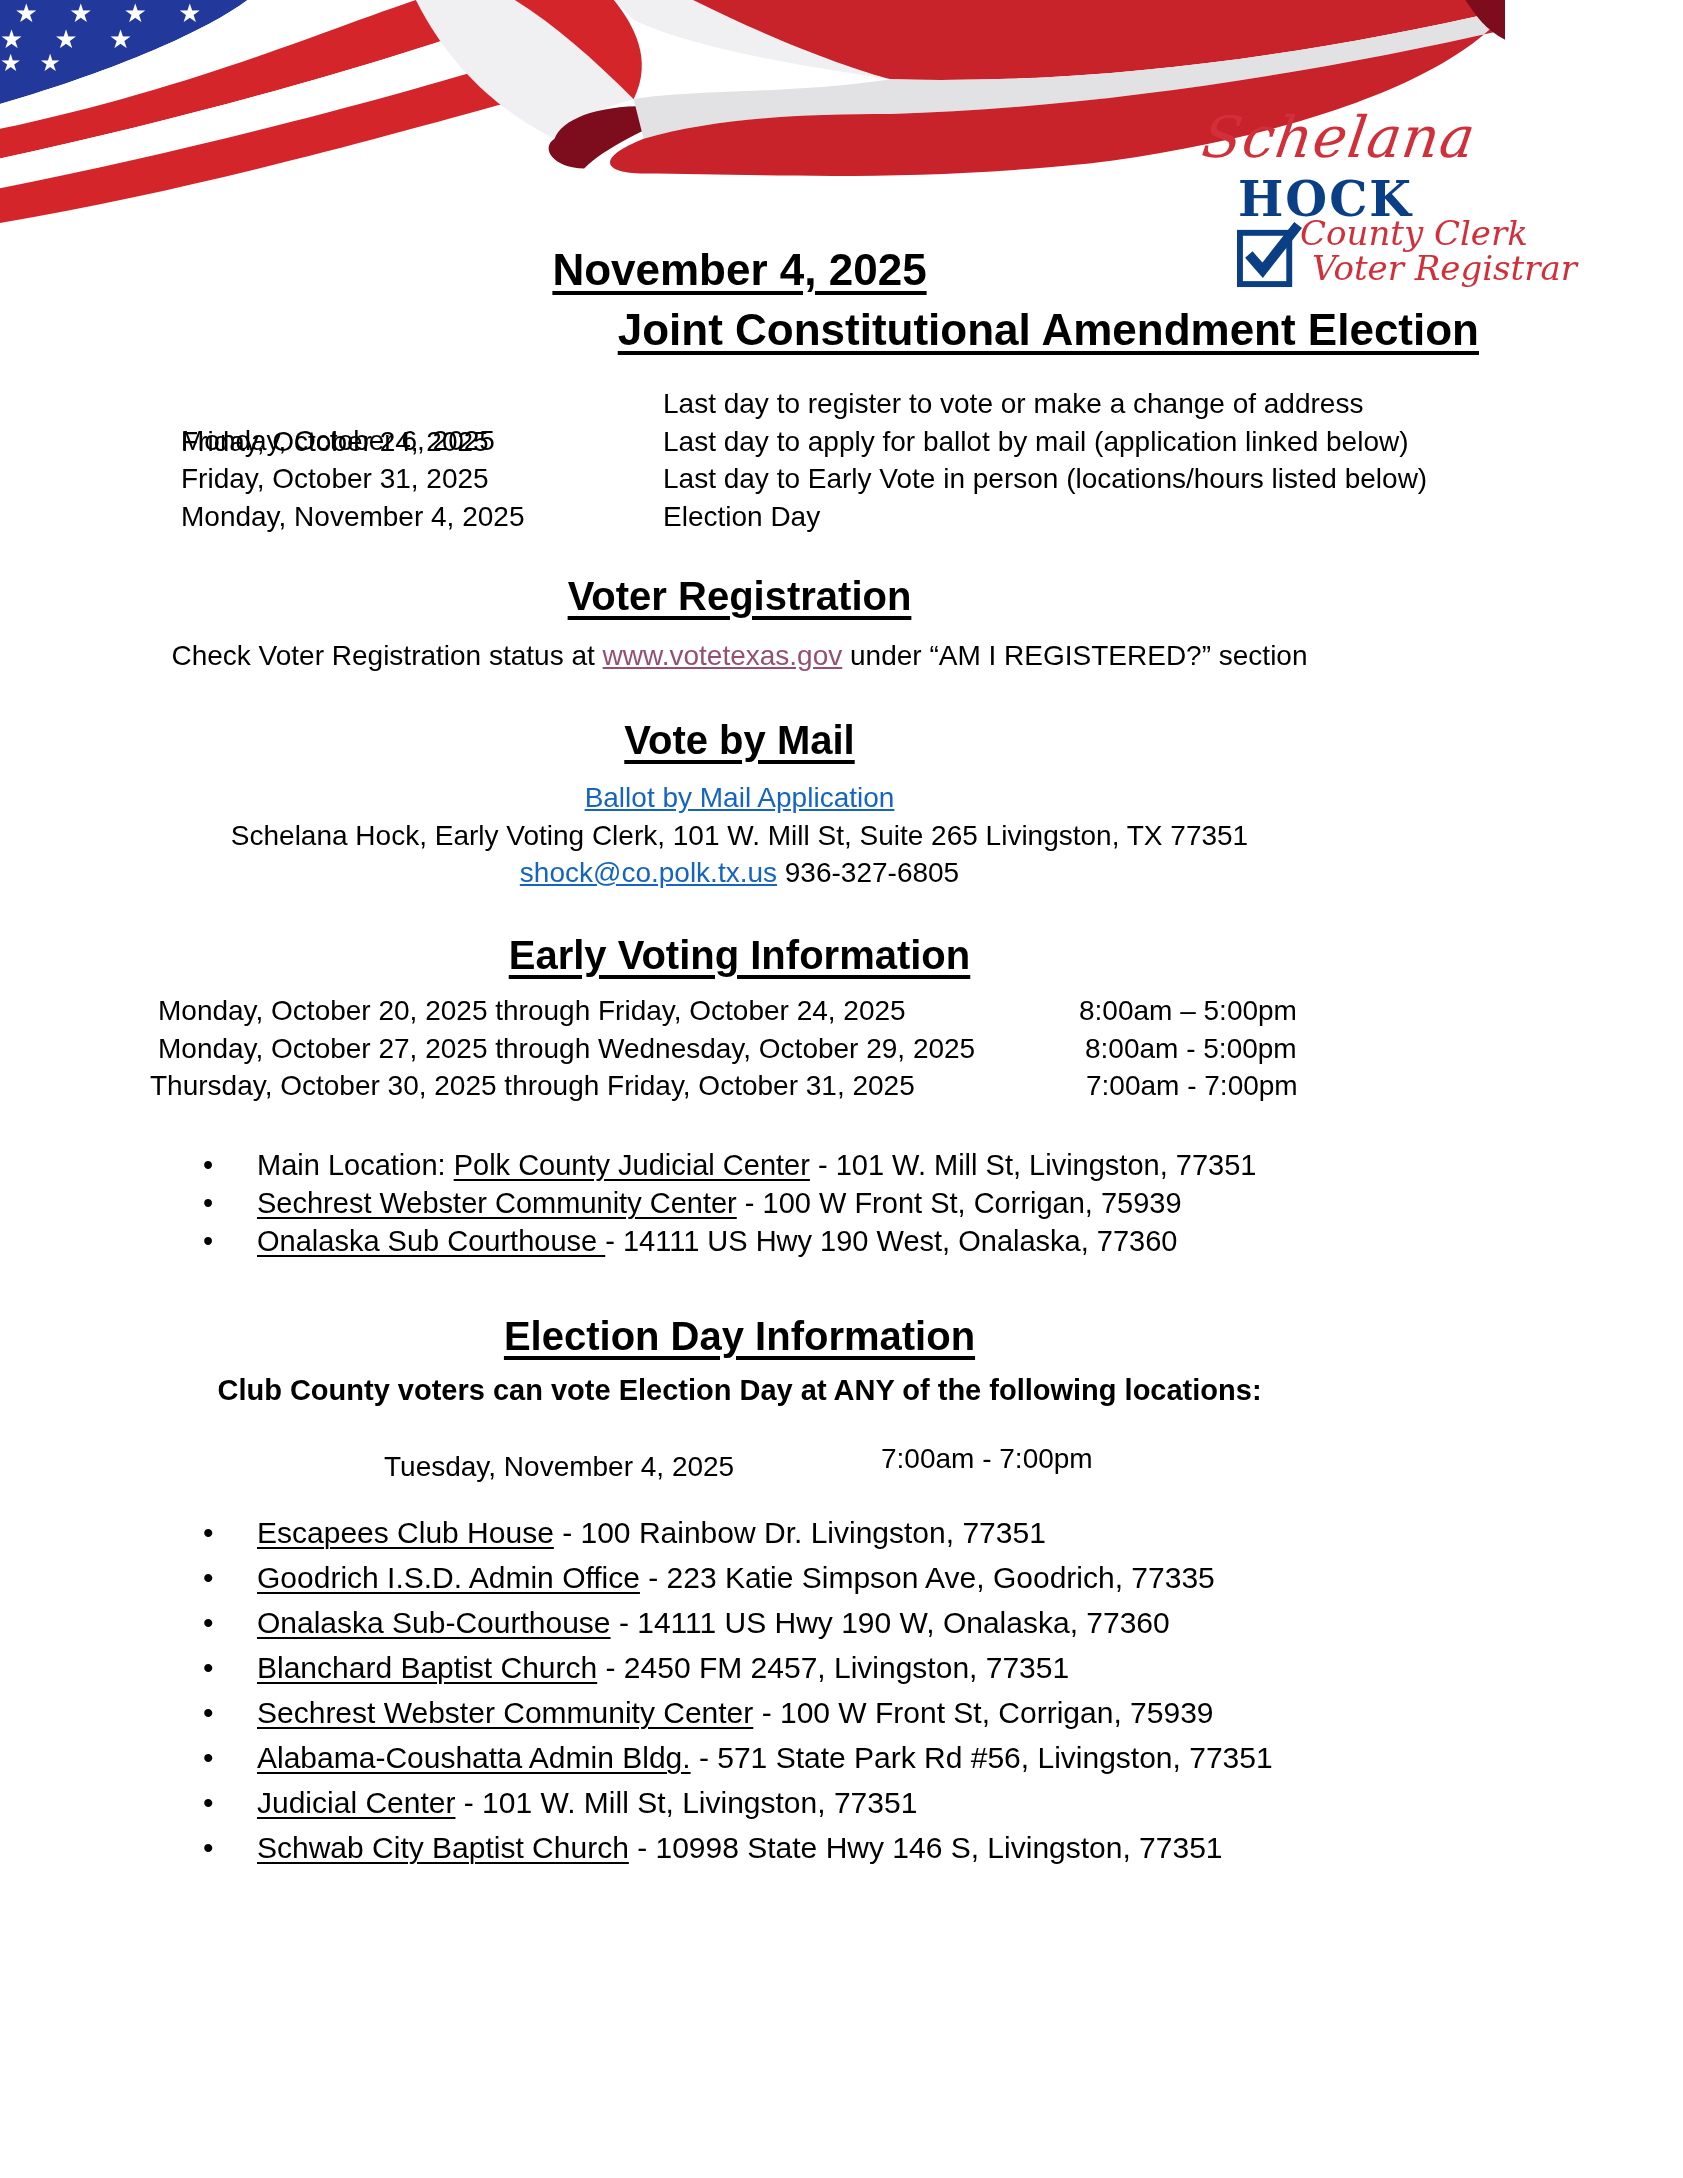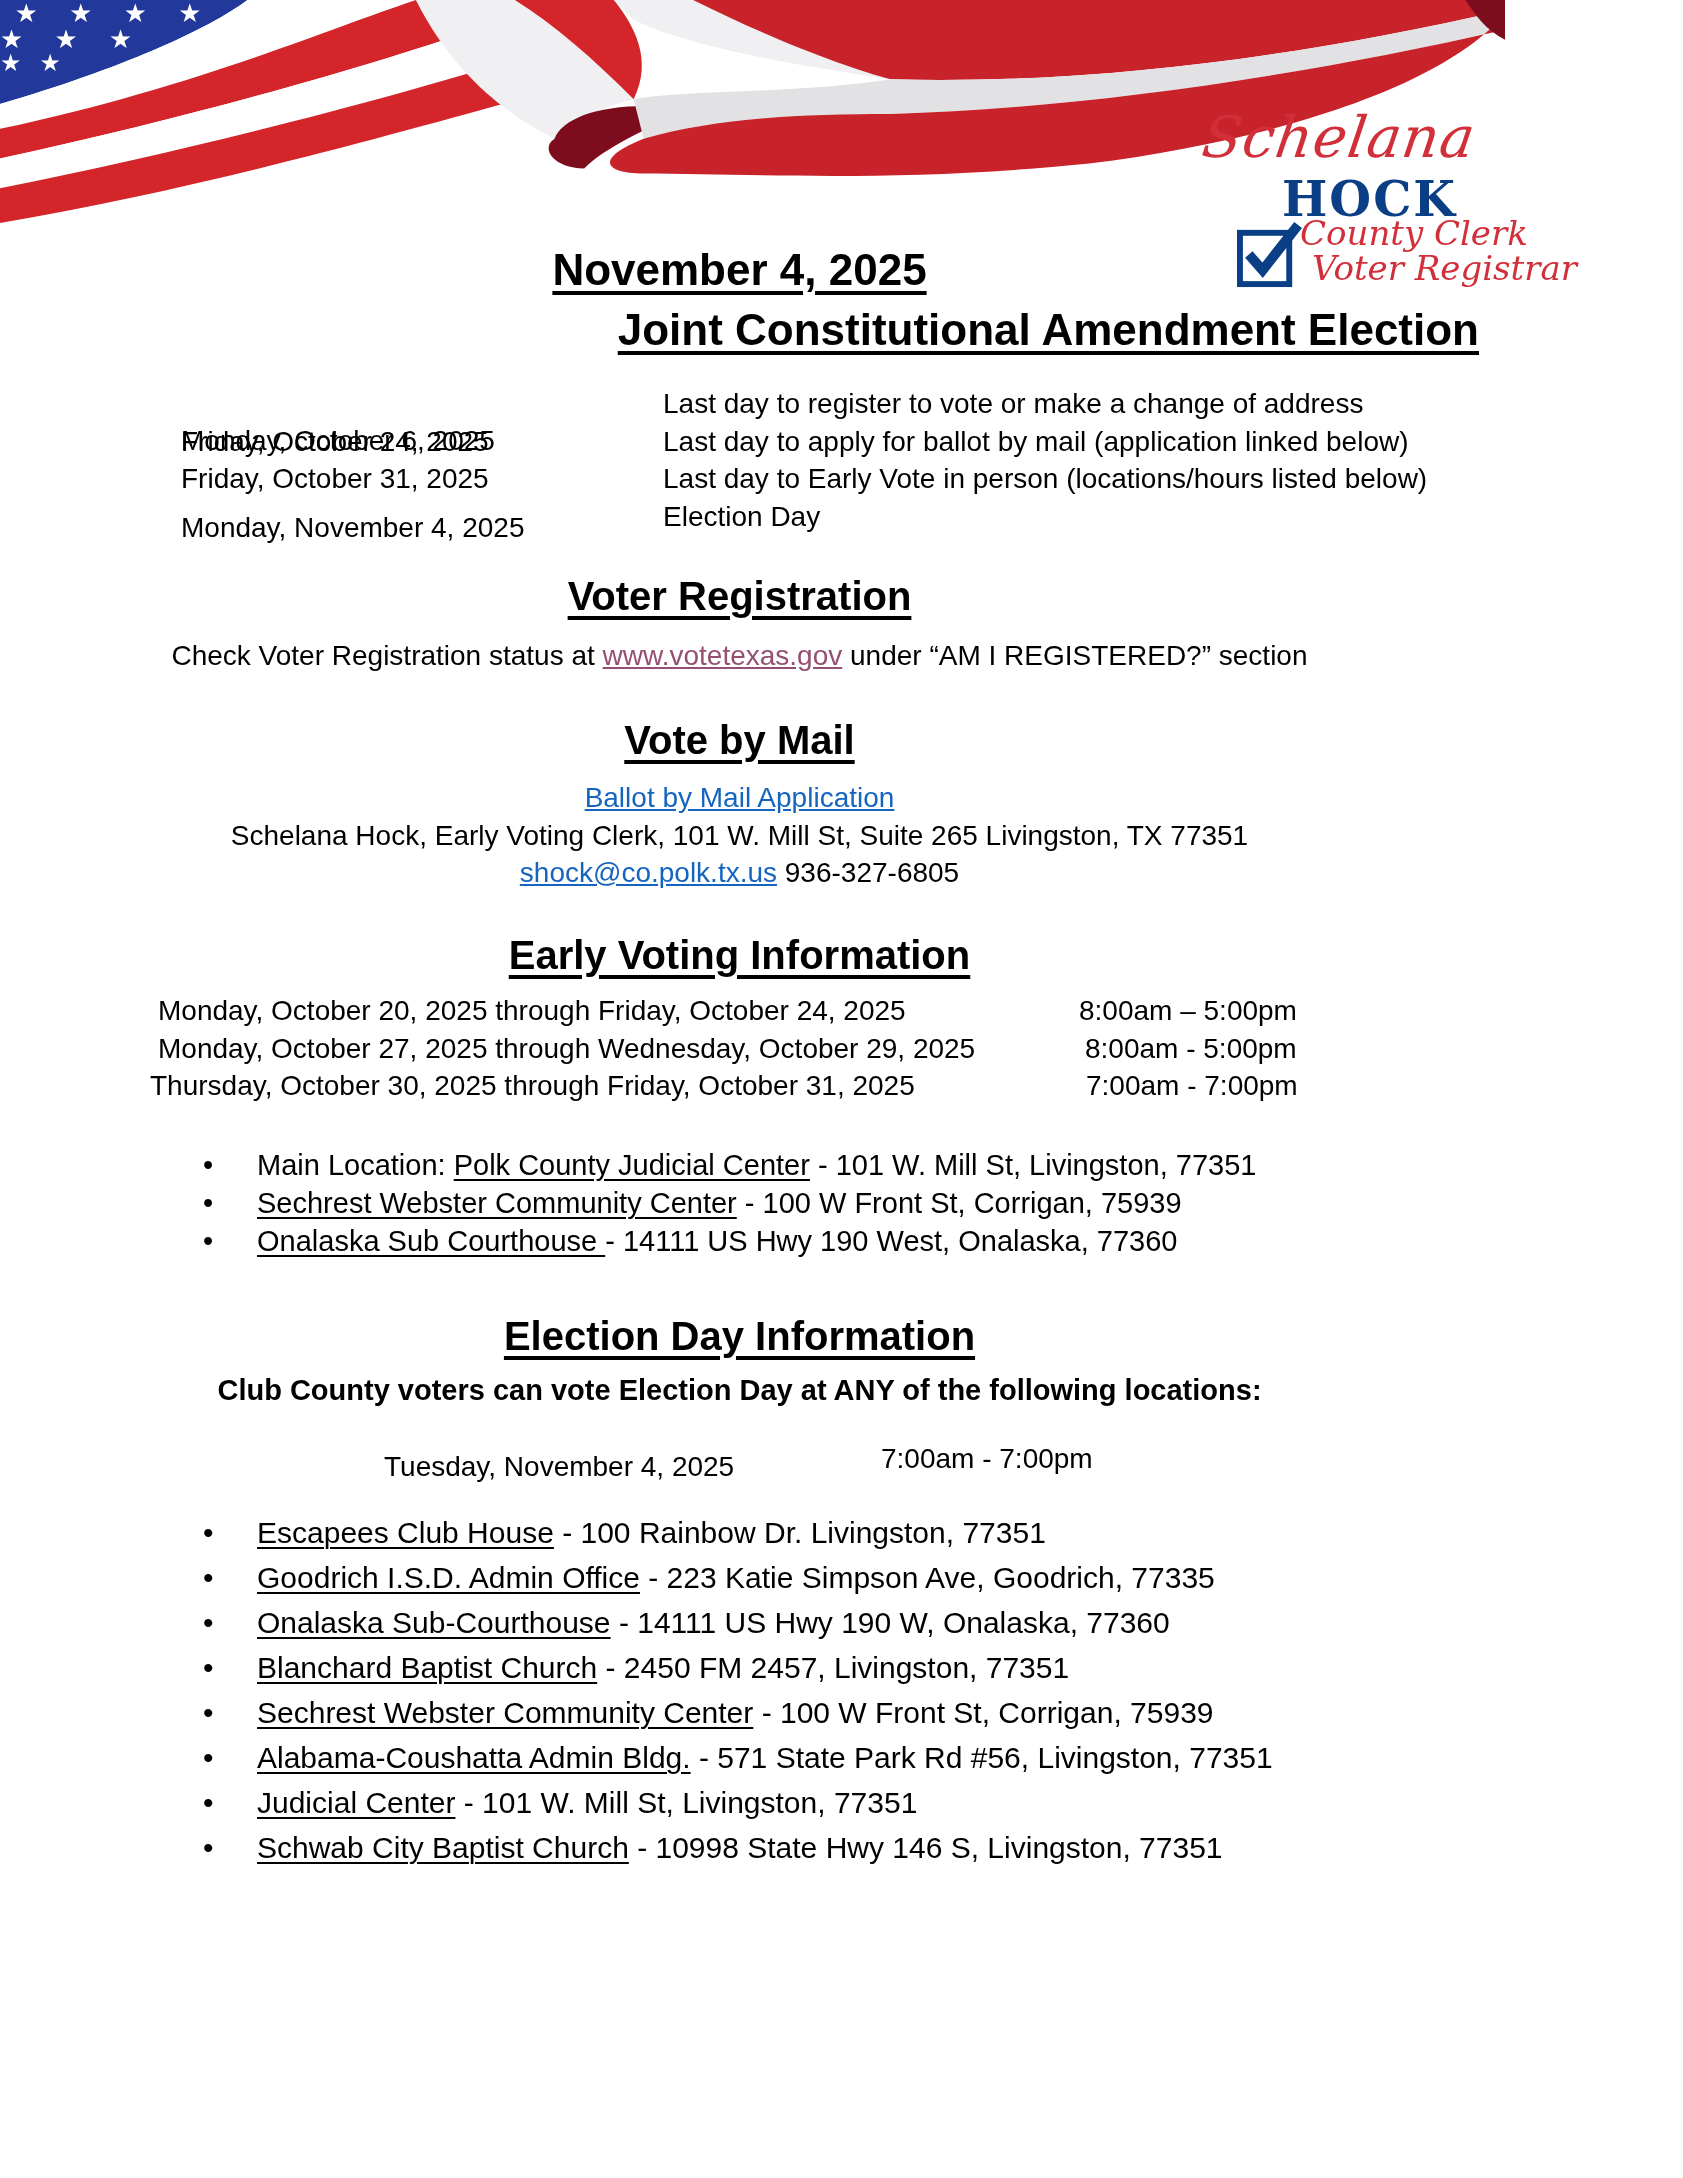--- a/index.html
+++ b/index.html
@@ -4,21 +4,21 @@
 <style>
   html, body { margin: 0; padding: 0; background: #ffffff; }
   body {
     width: 1683px; height: 2178px; position: relative; overflow: hidden;
     font-family: "Liberation Sans", sans-serif; color: #000;
   }
   .flag { position: absolute; left: 0; top: 0; width: 1505px; height: 228px; }
   .logo { position: absolute; left: 1193px; top: 104px; width: 406px; height: 198px; }
   .logo .script { font-family: "DejaVu Serif", serif; font-style: italic; color: #d1303a; }
   .logo .first { position: absolute; left: 10px; top: 0; font-size: 57px; letter-spacing: 1px; transform: skewX(-8deg); }
-  .logo .last { position: absolute; left: 45px; top: 67px; font-family: "DejaVu Serif", serif; font-weight: bold; font-size: 48px; color: #0a3f85; letter-spacing: 2px; margin-left: 44px; }
+  .logo .last { position: absolute; left: 45px; top: 67px; font-family: "DejaVu Serif", serif; font-weight: bold; font-size: 48px; color: #0a3f85; letter-spacing: 2px; }
   .logo .title1 { position: absolute; left: 107px; top: 109px; font-size: 34px; text-align: center; }
   .logo .title2 { position: absolute; left: 119px; top: 144px; font-size: 34px; }
   .logo .check { position: absolute; left: 44px; top: 117px; width: 69px; height: 69px; }
 
   .center { position: absolute; left: 0; width: 1479px; text-align: center; }
   .h1 { font-weight: bold; text-decoration: underline; text-decoration-thickness: 4px; text-underline-offset: 6px; font-size: 44px; }
   .h2 { font-weight: bold; text-decoration: underline; text-decoration-thickness: 4px; text-underline-offset: 6px; font-size: 40px; }
   .body { font-size: 28px; }
   .link-blue { color: #1565c0; text-decoration: underline; margin-top: 16px; }
   .link-purple { color: #954f72; text-decoration: underline; }
@@ -78,21 +78,21 @@
 <div class="center h1" style="top:245px;">November 4, 2025</div>
 <div class="center h1" style="top:305px;text-align:right;">Joint Constitutional Amendment Election</div>
 
 <div>
   <div class="row" style="left:181px; top:388px;margin-top:37px;">Monday, October 6, 2025</div>
   <div class="row" style="left:663px; top:388px;">Last day to register to vote or make a change of address</div>
   <div class="row" style="left:181px; top:426px;">Friday, October 24, 2025</div>
   <div class="row" style="left:663px; top:426px;">Last day to apply for ballot by mail (application linked below)</div>
   <div class="row" style="left:181px; top:463px;">Friday, October 31, 2025</div>
   <div class="row" style="left:663px; top:463px;">Last day to Early Vote in person (locations/hours listed below)</div>
-  <div class="row" style="left:181px; top:501px;margin-top:11px;">Monday, November 4, 2025</div>
+  <div class="row" style="left:181px; top:501px;">Monday, November 4, 2025</div>
   <div class="row" style="left:663px; top:501px;">Election Day</div>
 </div>
 
 <div class="center h2" style="top:574px;">Voter Registration</div>
 <div class="center body" style="top:640px;">
   <span>Check Voter Registration status at </span><a class="link-purple" href="#">www.votetexas.gov</a><span> under “AM I REGISTERED?” section</span>
 </div>
 
 <div class="center h2" style="top:718px;">Vote by Mail</div>
 <div class="center body" style="top:782px;">

